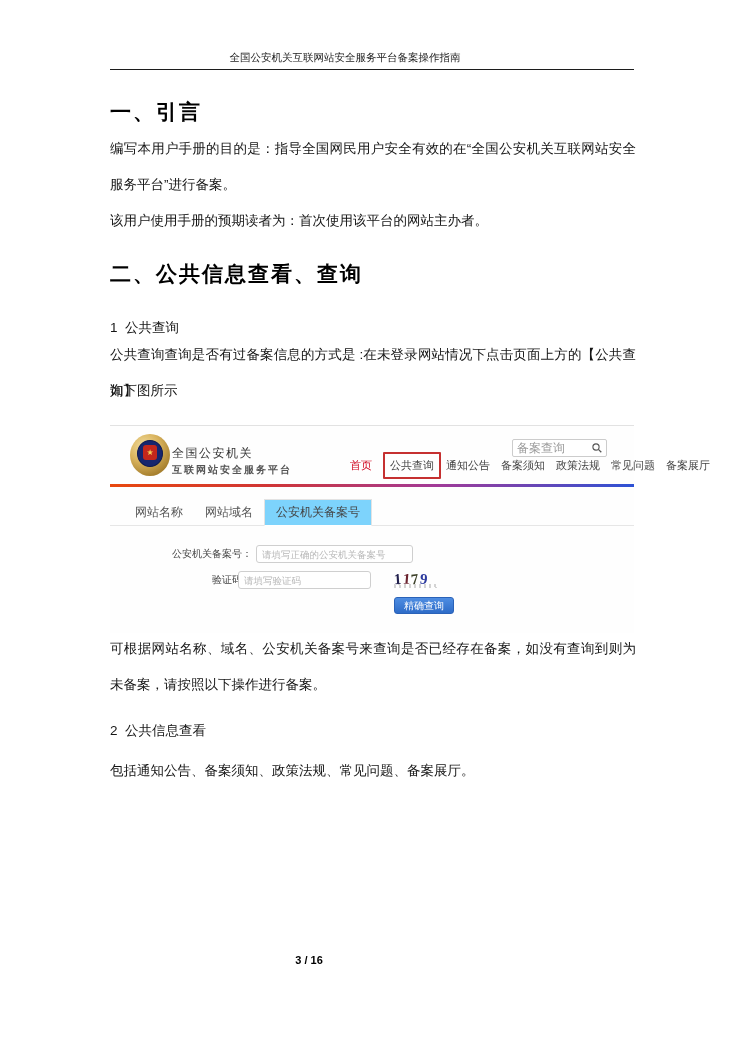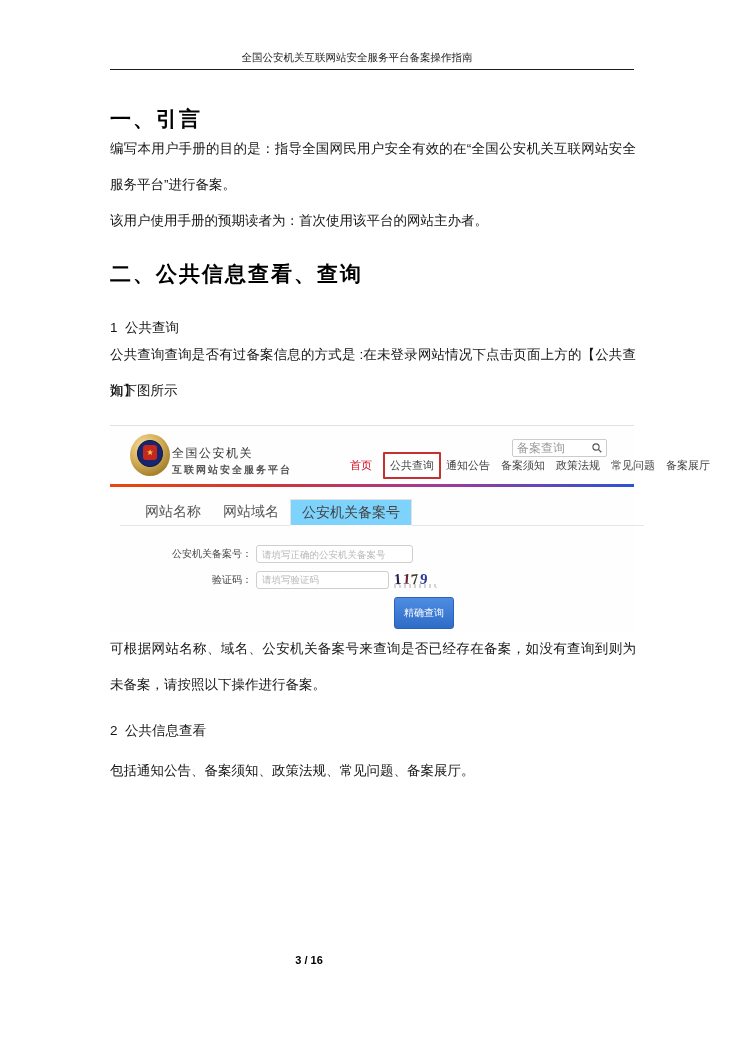--- a/index.html
+++ b/index.html
@@ -4,24 +4,24 @@
 <style>
   html,body{margin:0;padding:0;}
   body{
     width:744px;height:1052px;background:#ffffff;position:relative;
     font-family:"Liberation Sans","DejaVu Sans",sans-serif;color:#111;
     overflow:hidden;
   }
   .abs{position:absolute;}
 
   
-  .doc-title{top:51px;left:0;width:690px;text-align:center;font-size:10.5px;color:#1c1c1c;margin-left:12px;}
+  .doc-title{top:51px;left:0;width:690px;text-align:center;font-size:10.5px;color:#1c1c1c;}
   .doc-rule{top:69px;left:110px;width:524px;border-top:1.5px solid #1c1c1c;height:0;}
   .h1{left:110px;font-size:21px;font-weight:bold;letter-spacing:2px;color:#000;}
-  .h1.s1{top:105px;}
+  .h1.s1{top:98px;}
   .h1.s2{top:260px;}
   .para{left:110px;width:526px;font-size:13.5px;line-height:36px;text-align:justify;color:#151515;white-space:pre-wrap;}
   .p1{top:131px;}
   .p2{top:203px;}
   .sub{top:310px;left:110px;font-size:13.5px;line-height:36px;white-space:pre-wrap;color:#151515;}
   .p3{top:337px;}
   .p4{top:373px;text-align:left;}
   .p5{top:631px;}
   .sub2{top:713px;}
   .p6{top:753px;text-align:left;}
@@ -53,49 +53,49 @@
   .nav-item{margin-right:11px;cursor:pointer;white-space:nowrap;}
   .nav-item.red{color:#d0021b;}
   .hl-box{border:2px solid #c53030;padding:4px 5px;margin:0 5px 0 0;border-radius:1px;}
   .hl-box .nav-item{margin:0;}
 
   
   .grad{left:0;top:58px;width:524px;height:3px;
     background:linear-gradient(to right,#e8480e 0%,#d03535 30%,#a23a97 62%,#2d52d5 100%);}
 
   
-  .tabstrip{left:10px;top:73px;width:524px;height:27px;display:flex;align-items:stretch;padding-left:14px;font-size:14px;color:#555;border-bottom:1px solid #e6e6e6;}
+  .tabstrip{left:0;top:73px;width:524px;height:27px;display:flex;align-items:stretch;padding-left:14px;font-size:12px;color:#555;border-bottom:1px solid #e6e6e6;}
   .tab{padding:0 11px;display:flex;align-items:center;cursor:pointer;white-space:nowrap;}
   .tab.active{background:#7dd3fc;border:1px solid #e3e3e3;border-bottom:1px solid #ffffff;margin-bottom:-1px;color:#444;}
 
   
   .flabel{font-size:10px;color:#444;text-align:right;width:142px;left:0;line-height:18px;white-space:nowrap;}
   .flabel.r1{top:119px;}
   .flabel.r2{top:145px;}
   .finput{border:1px solid #cfcfcf;border-radius:3px;height:18px;font-size:9.5px;color:#444;padding:0 5px;outline:none;background:#fff;
     font-family:"Liberation Sans","DejaVu Sans",sans-serif;}
   .finput::placeholder{color:#b8b8b8;}
   .fi1{left:146px;top:119px;width:157px;}
-  .fi2{left:146px;top:145px;width:133px;font-family:Liberation Mono, monospace;}
+  .fi2{left:128px;top:145px;width:133px;}
 
   .captcha{left:284px;top:141px;width:48px;height:24px;cursor:pointer;
     font-family:"Liberation Serif","DejaVu Serif",serif;font-weight:bold;font-size:15px;letter-spacing:1px;
     display:flex;align-items:center;}
   .captcha span{display:inline-block;transform:rotate(-4deg);}
   .captcha span:nth-child(2){transform:rotate(5deg);}
   .captcha span:nth-child(3){transform:rotate(-6deg);}
   .captcha span:nth-child(4){transform:rotate(6deg);}
   .captcha .d0{color:#23224e;}
   .captcha .d1{color:#6b2430;}
   .captcha .d2{color:#3c4028;}
   .captcha .d3{color:#2c3a9e;}
   .captcha::after{content:"";position:absolute;left:0;right:4px;bottom:3px;height:4px;
     background:repeating-linear-gradient(80deg,#c9c9c9 0 2px,transparent 2px 5px);opacity:.8;}
 
-  .submit-btn{left:284px;top:171px;height:32px;padding:0 9px;font-size:10px;color:#fff;border:1px solid #2a62b8;border-radius:3px;
+  .submit-btn{left:284px;top:171px;height:17px;padding:0 9px;font-size:10px;color:#fff;border:1px solid #2a62b8;border-radius:3px;
     background:linear-gradient(#4e8de2,#2e6cc8);cursor:pointer;display:flex;align-items:center;
     font-family:"Liberation Sans","DejaVu Sans",sans-serif;}
 </style>
 </head>
 <body>
 
 <div class="abs doc-title">全国公安机关互联网站安全服务平台备案操作指南</div>
 <div class="abs doc-rule"></div>
 
 <div class="abs h1 s1">一、引言</div>

